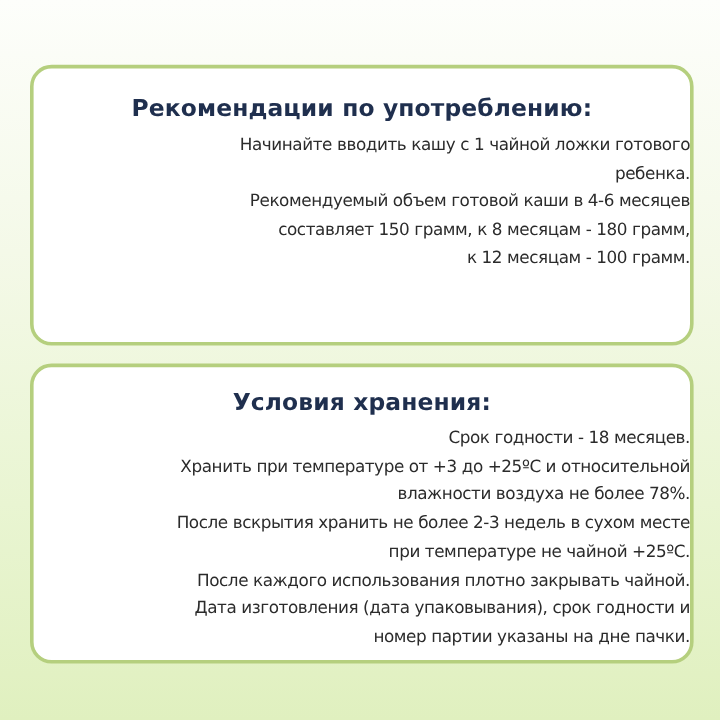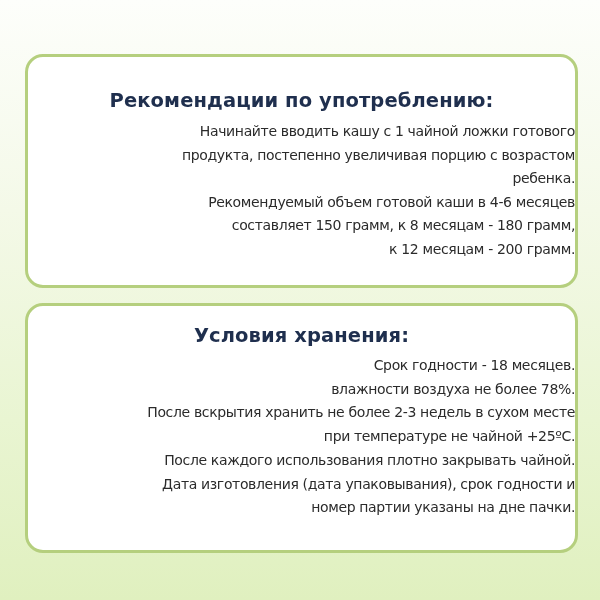--- a/index.html
+++ b/index.html
@@ -35,21 +35,21 @@
   .card-title {
     margin: 0;
     text-align: center;
     color: #1f2f4e;
     font-family: "DejaVu Sans", sans-serif;
     font-weight: bold;
     font-size: 19.5px;
     letter-spacing: 0.1px;
     padding-right: 31px;
   }
-  .card.usage .card-title { padding-top: 30px; line-height: 28px; }
+  .card.usage .card-title { padding-top: 20px; line-height: 28px; }
   .card.storage .card-title { padding-top: 15px; line-height: 30px; }
   .card-body {
     margin-top: 4px;
   }
   .line {
     display: block;
     color: #2b2b2b;
     font-family: "DejaVu Sans", sans-serif;
     font-size: 14px;
     line-height: 23.5px;
@@ -63,32 +63,32 @@
   .card.usage .card-body { margin-top: 5px; }
   .card.storage .card-body { margin-top: 3px; }
 </style>
 </head>
 <body>
 
 <div class="card usage">
   <h2 class="card-title">Рекомендации по употреблению:</h2>
   <div class="card-body">
     <span class="line">Начинайте вводить кашу с 1 чайной ложки готового</span>
-    <span class="line">продукта, постепенно увеличивая порцию с возрастом</span>
     <span class="line">ребенка.</span>
     <span class="line">Рекомендуемый объем готовой каши в 4-6 месяцев</span>
     <span class="line">составляет 150 грамм, к 8 месяцам - 180 грамм,</span>
-    <span class="line">к 12 месяцам - 200 грамм.</span>
+    <span class="line">к 12 месяцам - 100 грамм.</span>
   </div>
 </div>
 
 <div class="card storage">
   <h2 class="card-title">Условия хранения:</h2>
   <div class="card-body">
     <span class="line">Срок годности - 18 месяцев.</span>
+    <span class="line">Хранить при температуре от +3 до +25ºC и относительной</span>
     <span class="line">влажности воздуха не более 78%.</span>
     <span class="line">После вскрытия хранить не более 2-3 недель в сухом месте</span>
     <span class="line">при температуре не чайной +25ºC.</span>
     <span class="line">После каждого использования плотно закрывать чайной.</span>
     <span class="line">Дата изготовления (дата упаковывания), срок годности и</span>
     <span class="line">номер партии указаны на дне пачки.</span>
   </div>
 </div>
 
 </body></html>

